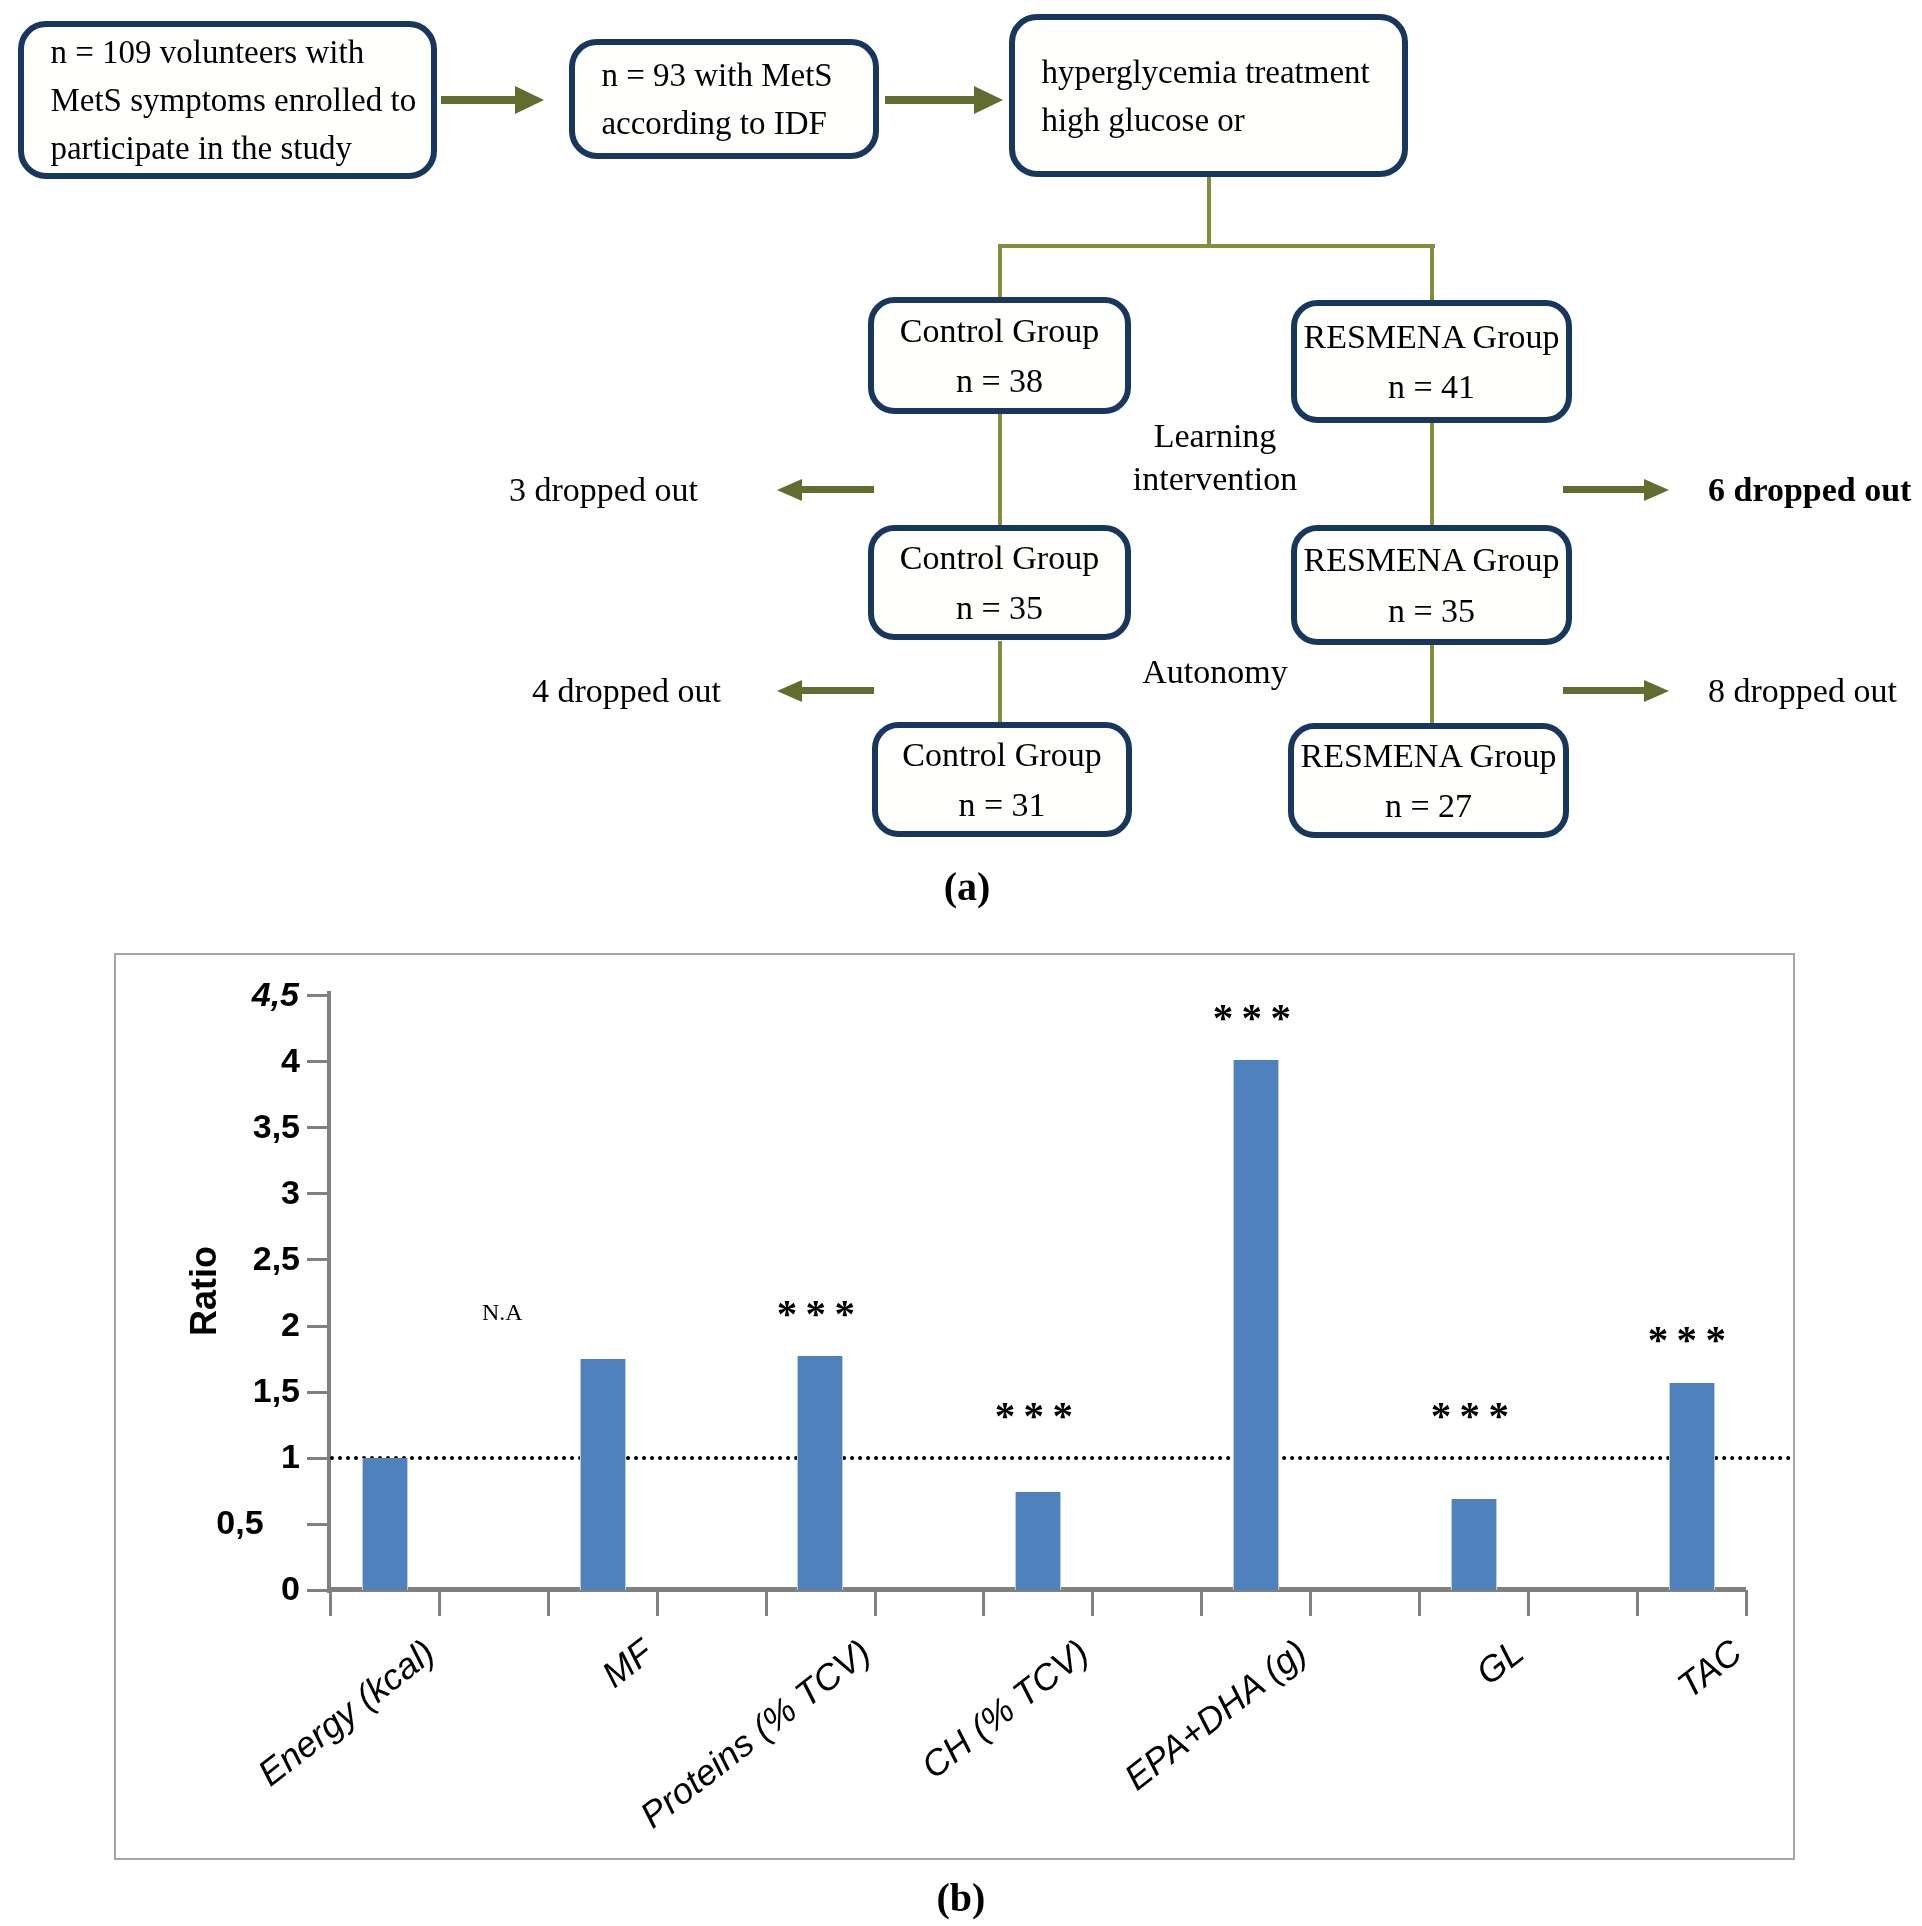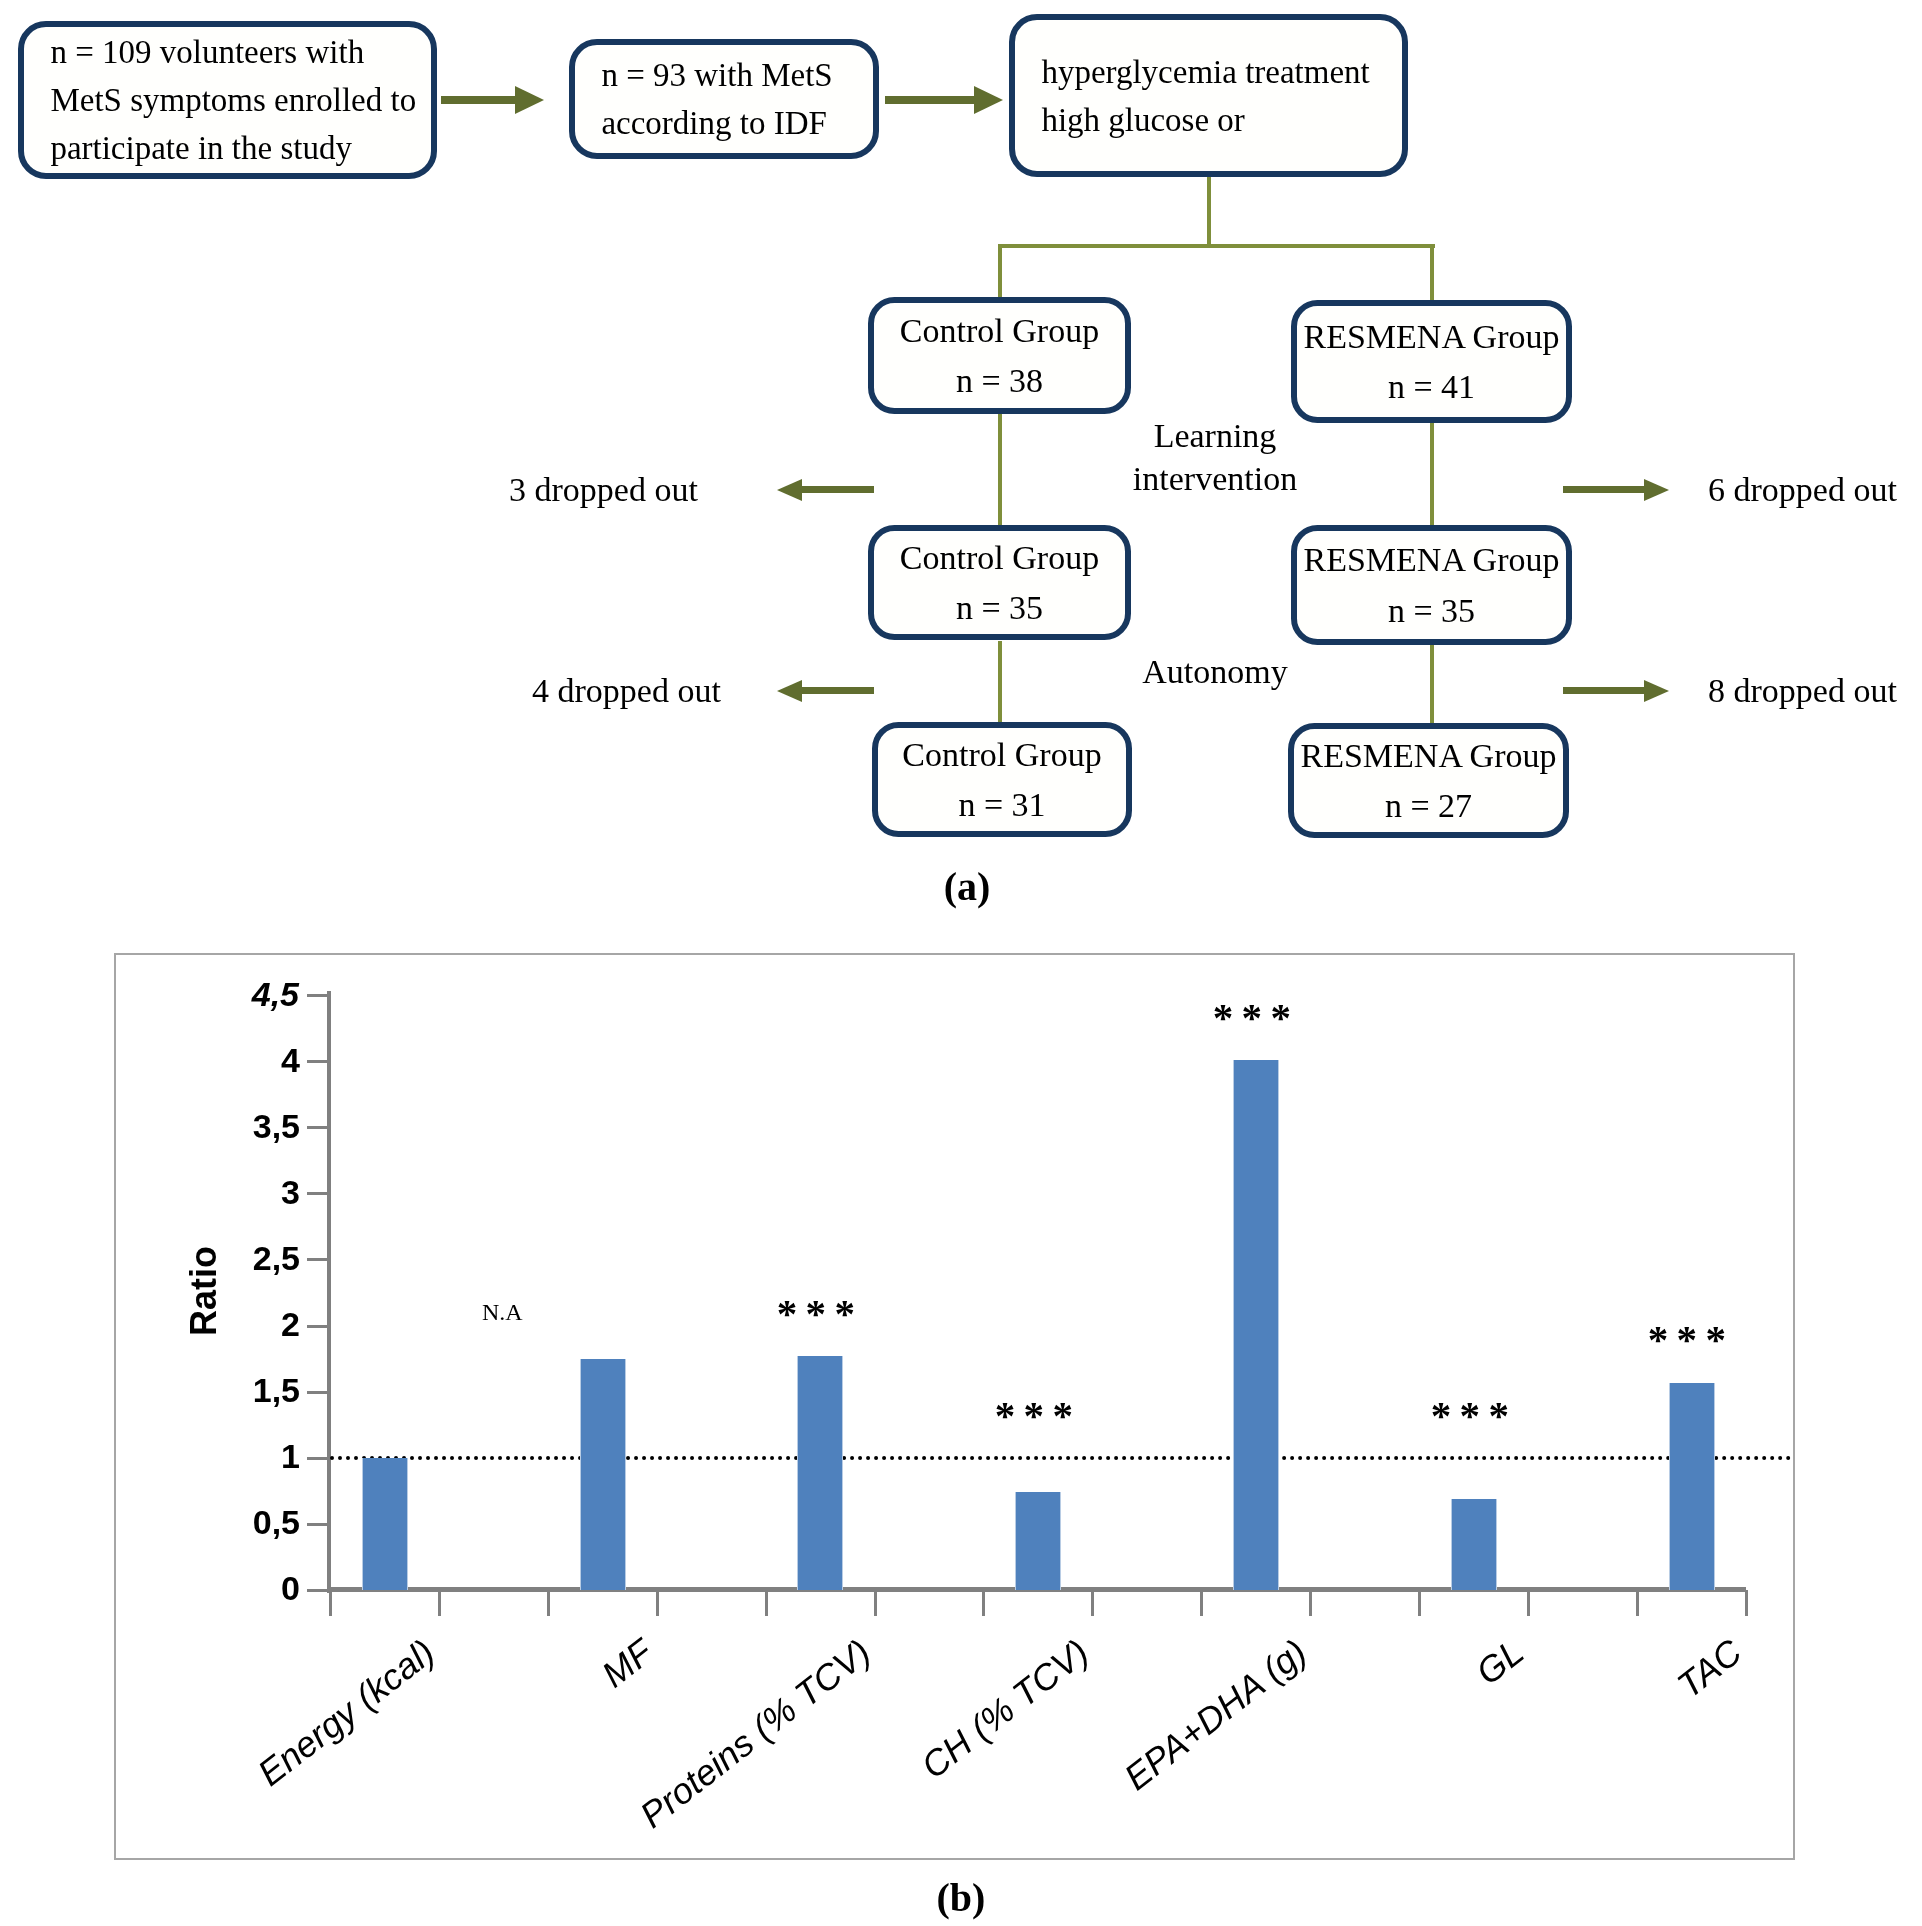--- a/index.html
+++ b/index.html
@@ -109,21 +109,21 @@
 
   <div class="ftext" style="left:509px;top:468px;width:204px;">3 dropped out</div>
   <div class="arr sm" style="left:777px;top:478px;width:97px;height:23px;">
     <div class="hd-l"></div>
     <div class="sh"></div>
   </div>
   <div class="arr sm" style="left:1563px;top:478px;width:106px;height:23px;">
     <div class="sh"></div>
     <div class="hd-r"></div>
   </div>
-  <div class="ftext" style="left:1708px;top:468px;width:204px;">6 dropped out</div>
+  <div class="ftext" style="left:1708px;top:468px;width:204px;font-weight:bold;">6 dropped out</div>
 
   <div class="gbox" style="left:868px;top:525px;width:263px;height:115px;">
     <div>Control Group</div>
     <div>n = 35</div>
   </div>
   <div class="gbox" style="left:1291px;top:525px;width:281px;height:120px;">
     <div>RESMENA Group</div>
     <div>n = 35</div>
   </div>
 
@@ -157,21 +157,21 @@
   <div class="chart-border" style="left:114px;top:953px;width:1681px;height:907px;"></div>
 
   <div class="ylab" style="left:84px;top:1270px;width:240px;height:42px;">Ratio</div>
 
   <div class="axisline" style="left:327px;top:991px;width:3.6px;height:602px;"></div>
   <div class="axisline" style="left:330px;top:1587px;width:1416px;height:4.8px;"></div>
 
   <div class="ytick" style="left: 307px; top: 1589px; width: 24px; height: 3px;"></div>
     <div class="yticklabel" style="left: 180px; top: 1569px; width: 120px;">0</div>
     <div class="ytick" style="left: 307px; top: 1523px; width: 24px; height: 3px;"></div>
-    <div class="yticklabel" style="left: 180px; top: 1503px; width: 120px;">0,5</div>
+    <div class="yticklabel" style="left: 180px; top: 1503px; width: 120px; text-align: center;">0,5</div>
     <div class="ytick" style="left: 307px; top: 1457px; width: 24px; height: 3px;"></div>
     <div class="yticklabel" style="left: 180px; top: 1437px; width: 120px;">1</div>
     <div class="ytick" style="left: 307px; top: 1391px; width: 24px; height: 3px;"></div>
     <div class="yticklabel" style="left: 180px; top: 1371px; width: 120px;">1,5</div>
     <div class="ytick" style="left: 307px; top: 1325px; width: 24px; height: 3px;"></div>
     <div class="yticklabel" style="left: 180px; top: 1305px; width: 120px;">2</div>
     <div class="ytick" style="left: 307px; top: 1258px; width: 24px; height: 3px;"></div>
     <div class="yticklabel" style="left: 180px; top: 1239px; width: 120px;">2,5</div>
     <div class="ytick" style="left: 307px; top: 1192px; width: 24px; height: 3px;"></div>
     <div class="yticklabel" style="left: 180px; top: 1173px; width: 120px;">3</div>

